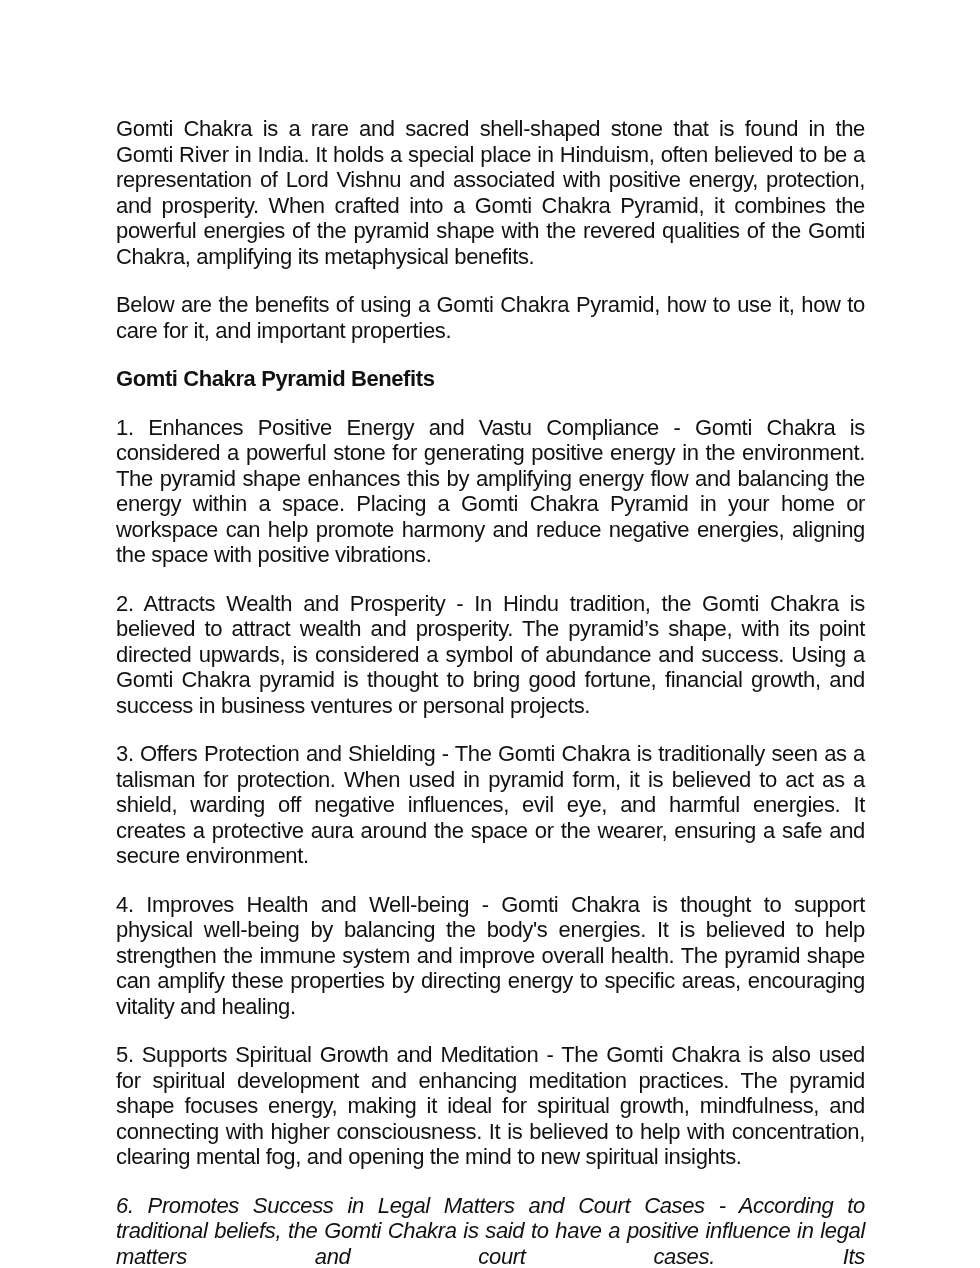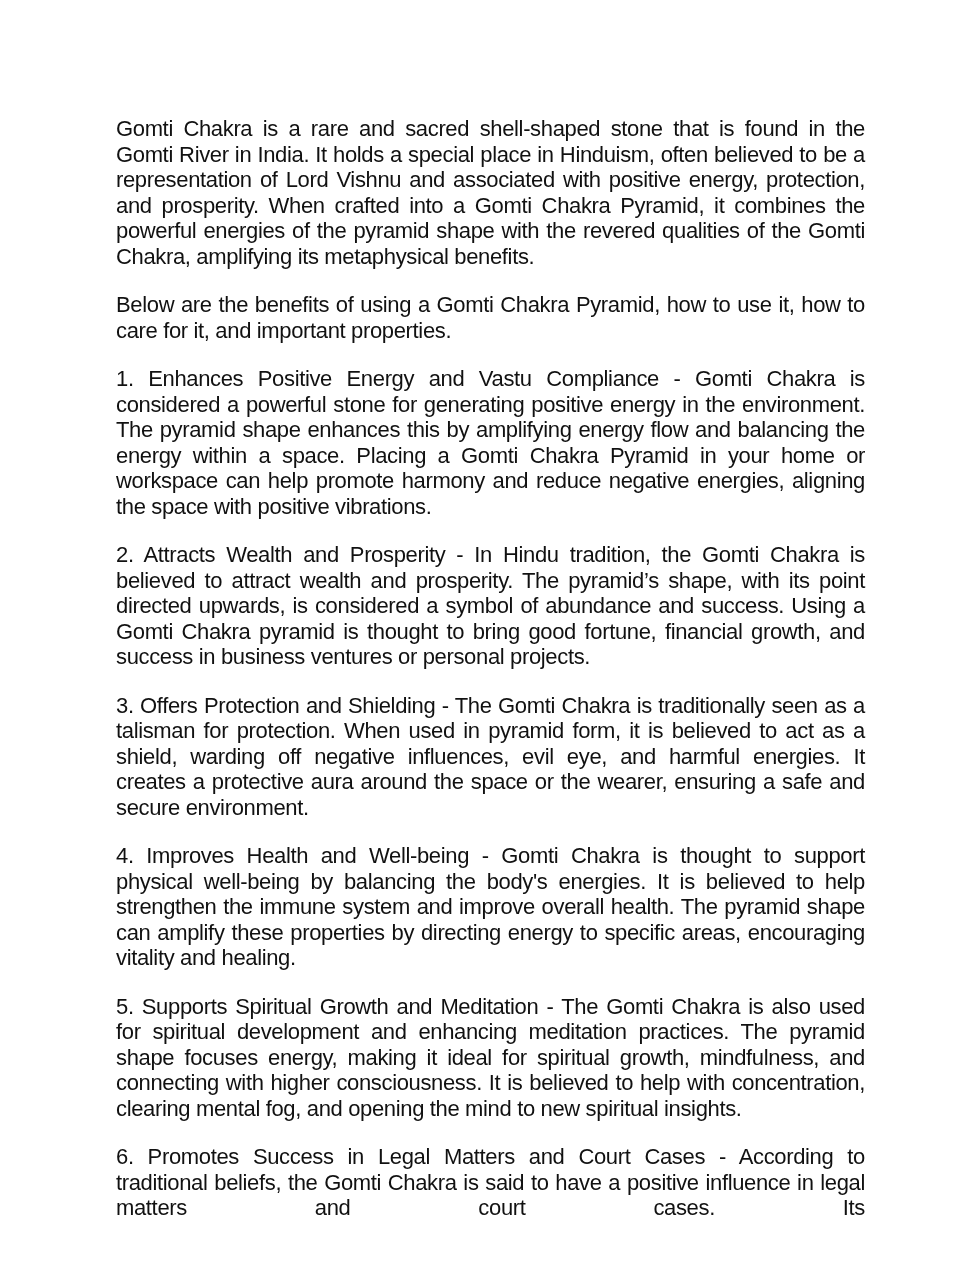--- a/index.html
+++ b/index.html
@@ -31,27 +31,29 @@
       text-align-last: left;
     }
     .heading {
       margin: 0 0 23px 0;
       font-weight: bold;
       letter-spacing: -0.4px;
     }
     .para.cut {
       margin-bottom: 11px;
       text-align-last: justify;
+      font-style: italic;
     }
   </style>
 </head>
 <body>
 
 <div class="page">
   <p class="para">Gomti Chakra is a rare and sacred shell-shaped stone that is found in the Gomti River in India. It holds a special place in Hinduism, often believed to be a representation of Lord Vishnu and associated with positive energy, protection, and prosperity. When crafted into a Gomti Chakra Pyramid, it combines the powerful energies of the pyramid shape with the revered qualities of the Gomti Chakra, amplifying its metaphysical benefits.</p>
   <p class="para">Below are the benefits of using a Gomti Chakra Pyramid, how to use it, how to care for it, and important properties.</p>
+  <p class="heading">Gomti Chakra Pyramid Benefits</p>
   <p class="para">1. Enhances Positive Energy and Vastu Compliance - Gomti Chakra is considered a powerful stone for generating positive energy in the environment. The pyramid shape enhances this by amplifying energy flow and balancing the energy within a space. Placing a Gomti Chakra Pyramid in your home or workspace can help promote harmony and reduce negative energies, aligning the space with positive vibrations.</p>
   <p class="para">2. Attracts Wealth and Prosperity - In Hindu tradition, the Gomti Chakra is believed to attract wealth and prosperity. The pyramid’s shape, with its point directed upwards, is considered a symbol of abundance and success. Using a Gomti Chakra pyramid is thought to bring good fortune, financial growth, and success in business ventures or personal projects.</p>
   <p class="para">3. Offers Protection and Shielding - The Gomti Chakra is traditionally seen as a talisman for protection. When used in pyramid form, it is believed to act as a shield, warding off negative influences, evil eye, and harmful energies. It creates a protective aura around the space or the wearer, ensuring a safe and secure environment.</p>
   <p class="para">4. Improves Health and Well-being - Gomti Chakra is thought to support physical well-being by balancing the body's energies. It is believed to help strengthen the immune system and improve overall health. The pyramid shape can amplify these properties by directing energy to specific areas, encouraging vitality and healing.</p>
   <p class="para">5. Supports Spiritual Growth and Meditation - The Gomti Chakra is also used for spiritual development and enhancing meditation practices. The pyramid shape focuses energy, making it ideal for spiritual growth, mindfulness, and connecting with higher consciousness. It is believed to help with concentration, clearing mental fog, and opening the mind to new spiritual insights.</p>
   <p class="para cut">6. Promotes Success in Legal Matters and Court Cases - According to traditional beliefs, the Gomti Chakra is said to have a positive influence in legal matters and court cases. Its</p>
 </div>
 
 </body></html>

